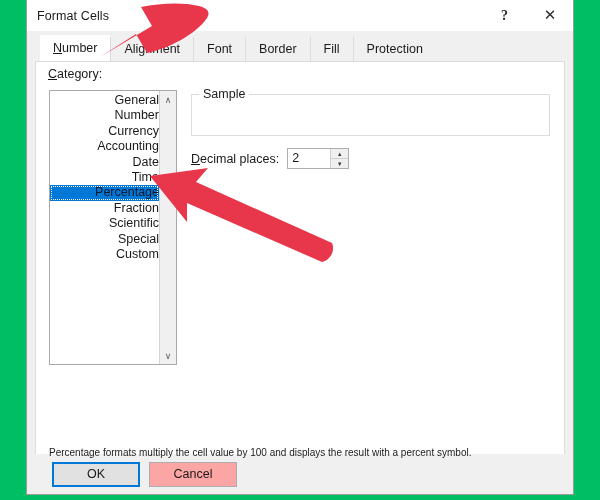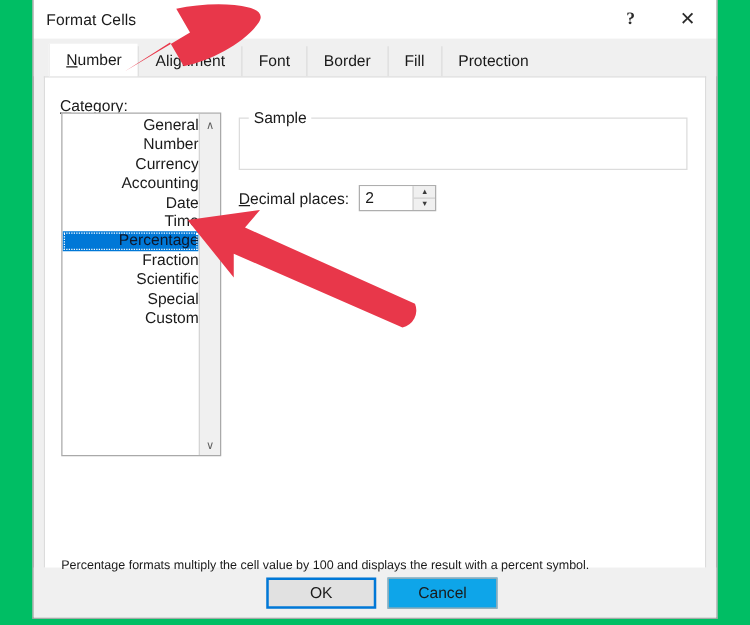--- a/index.html
+++ b/index.html
@@ -119,21 +119,21 @@
     margin: 0 8px 0 8px;
     border: 1px solid #dcdcdc;
     border-bottom: none;
     box-sizing: border-box;
     position: relative;
   }
 
   .cat-label {
     position: absolute;
     left: 12px;
-    top: 16px;
+    top: 5px;
     font-size: 12.5px;
     color: #1a1a1a;
   }
   .udl { text-decoration: underline; }
 
   
   .listbox {
     position: absolute;
     left: 13px;
     top: 28px;
@@ -269,31 +269,31 @@
     line-height: 16px;
   }
 
   
   .footer {
     height: 40px;
     min-height: 40px;
     background: #f0f0f0;
     display: flex;
     align-items: center;
-    justify-content: center;
+    justify-content: flex-start;
     padding-right: 14px;
     box-sizing: border-box;
     padding-left: 16px;
   }
   .btn {
     width: 88px;
     height: 25px;
     font-size: 12.5px;
     color: #1a1a1a;
-    background: #0ea5e9;
+    background: #fca5a5;
     border: 1px solid #adadad;
     box-sizing: border-box;
     display: flex;
     align-items: center;
     justify-content: center;
     margin-left: 9px;
     cursor: default;
     font-family: "Liberation Sans", sans-serif;
   }
   .btn.default {

